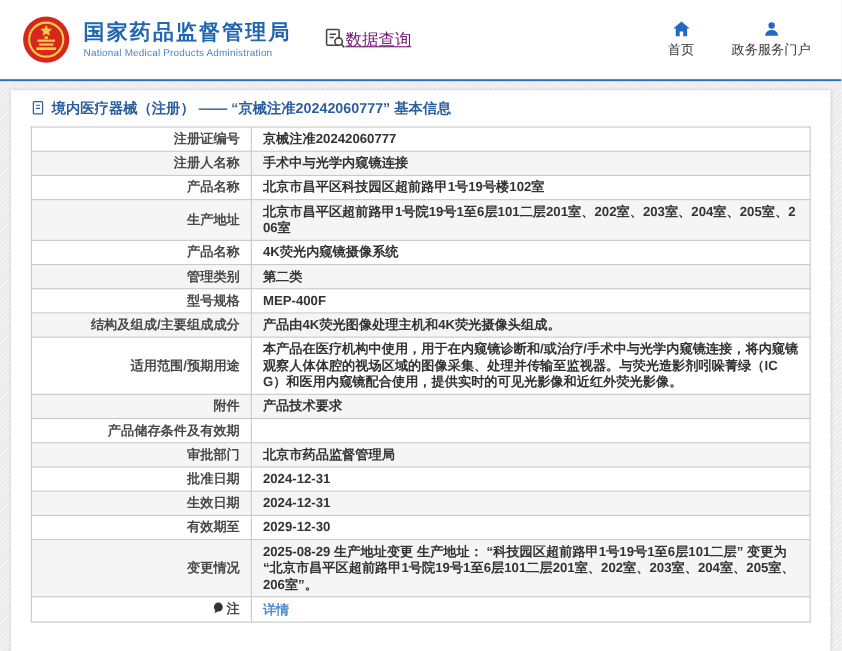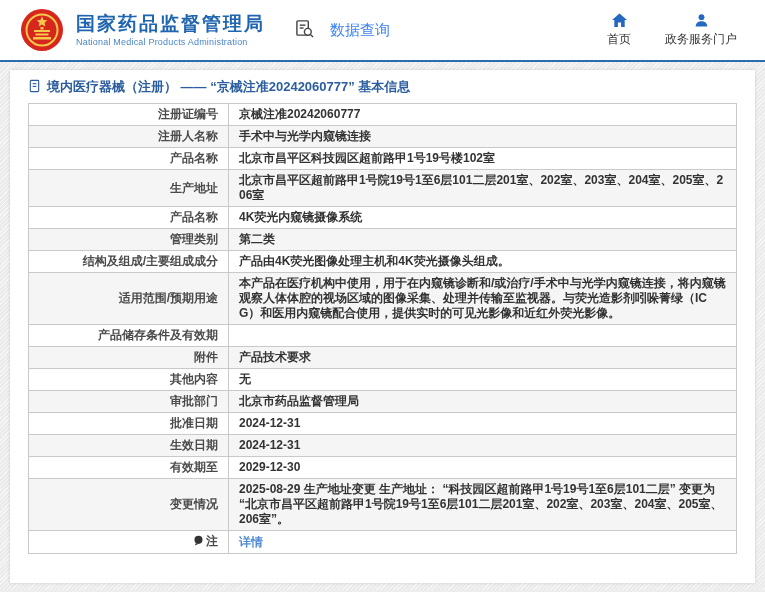--- a/index.html
+++ b/index.html
@@ -1,27 +1,27 @@
 <!DOCTYPE html>
 <html><head>
 <meta charset="utf-8">
 <style>
   * { margin:0; padding:0; box-sizing:border-box; }
   html,body { width:765px; height:592px; overflow:hidden; background:#ededee;
     font-family:"Liberation Sans","DejaVu Sans",sans-serif; }
 
   
-  .header { height:62px; background:#ffffff; border-bottom:2px solid #2b6cb3;
+  .header { height:74px; background:#ffffff; border-bottom:2px solid #2b6cb3;
     display:flex; align-items:center; padding:0 28px 0 20px; }
   .emblem { width:44px; height:44px; flex:0 0 auto; }
   .agency { margin-left:12px; display:flex; flex-direction:column; }
   .agency-cn { font-size:19px; font-weight:bold; color:#2065af; letter-spacing:2px; line-height:22px; }
   .agency-en { font-size:9px; color:#4a86c8; margin-top:2px; letter-spacing:.2px; }
-  .data-query { margin-left:30px; display:flex; align-items:center; gap:16px;
-    font-size:15px; color:#3b82f6; cursor:pointer; }
+  .data-query { margin-left:30px; display:flex; align-items:center; gap:0;
+    font-size:15px; color:#701a75; cursor:pointer;text-decoration:underline; }
   .top-nav { margin-left:auto; display:flex; gap:34px; }
   .nav-item { display:flex; flex-direction:column; align-items:center; gap:3px;
     font-size:12px; color:#333; cursor:pointer; }
   .nav-item svg { display:block; }
 
   
   .page { height:528px; padding:8px 10px 7px;
     background-color:#ebebec;
     background-image:repeating-linear-gradient(135deg, rgba(255,255,255,.55) 0 1px, transparent 1px 3px);font-weight:bold; }
   .panel { background:#ffffff; height:100%; box-shadow:0 0 3px rgba(0,0,0,.15); }
@@ -127,38 +127,38 @@
           </tr>
           <tr>
             <td class="cell-label">产品名称</td>
             <td class="cell-value">4K荧光内窥镜摄像系统</td>
           </tr>
           <tr>
             <td class="cell-label">管理类别</td>
             <td class="cell-value">第二类</td>
           </tr>
           <tr>
+            <td class="cell-label">型号规格</td>
+            <td class="cell-value">MEP-400F</td>
+          </tr>
+          <tr>
             <td class="cell-label">结构及组成/主要组成成分</td>
             <td class="cell-value">产品由4K荧光图像处理主机和4K荧光摄像头组成。</td>
           </tr>
           <tr>
             <td class="cell-label">适用范围/预期用途</td>
             <td class="cell-value">本产品在医疗机构中使用，用于在内窥镜诊断和/或治疗/手术中与光学内窥镜连接，将内窥镜观察人体体腔的视场区域的图像采集、处理并传输至监视器。与荧光造影剂吲哚菁绿（ICG）和医用内窥镜配合使用，提供实时的可见光影像和近红外荧光影像。</td>
           </tr>
           <tr>
-            <td class="cell-label">产品储存条件及有效期</td>
-            <td class="cell-value"></td>
-          </tr>
-          <tr>
             <td class="cell-label">附件</td>
             <td class="cell-value">产品技术要求</td>
           </tr>
           <tr>
-            <td class="cell-label">其他内容</td>
-            <td class="cell-value">无</td>
+            <td class="cell-label">产品储存条件及有效期</td>
+            <td class="cell-value"></td>
           </tr>
           <tr>
             <td class="cell-label">审批部门</td>
             <td class="cell-value">北京市药品监督管理局</td>
           </tr>
           <tr>
             <td class="cell-label">批准日期</td>
             <td class="cell-value">2024-12-31</td>
           </tr>
           <tr>

